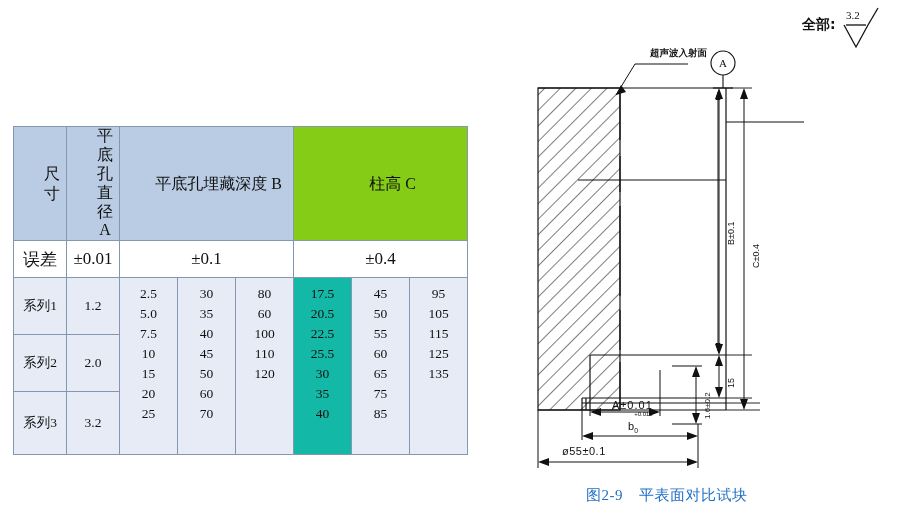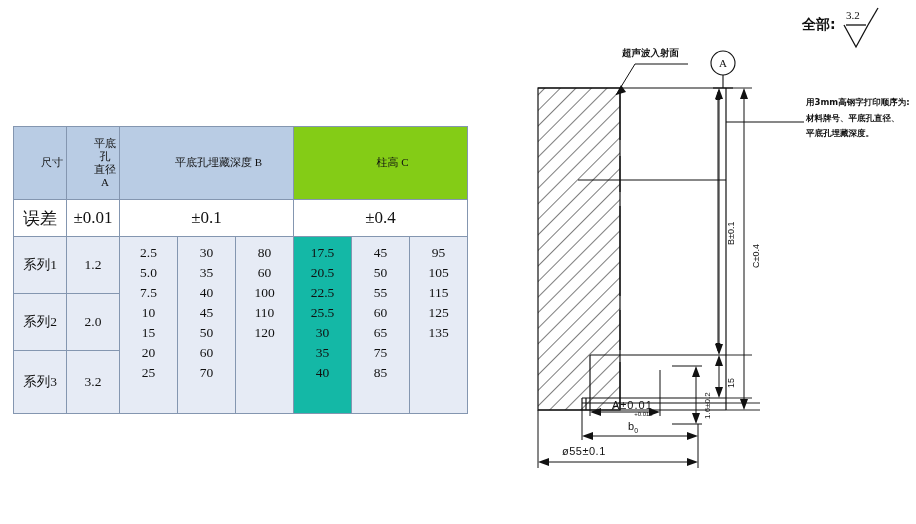--- a/index.html
+++ b/index.html
@@ -23,21 +23,21 @@
     border:1px solid #8496b0;
     text-align:center;
     vertical-align:middle;
     font-size:13.5px;
     color:#111;
     padding:0;
   }
   #spec-table td.hdr{
     background:#b9cce4;
     height:72px;
-    font-size:11px;
+    font-size:16px;
     line-height:1.22;
     padding-left:24px;
   }
   #spec-table td.err{
     background:#ffffff;
     height:36px;
     font-size:17px;
   }
   #spec-table td.body{
     background:#e6ebf5;
@@ -332,40 +332,38 @@
         <line x1="112" y1="462" x2="264" y2="462"></line>
         <path d="M108,462 L119,458 L119,466 Z" fill="#111" stroke="none"></path>
         <path d="M268,462 L257,458 L257,466 Z" fill="#111" stroke="none"></path>
       </g>
     </svg>
   </div>
 
   <div class="dwg-txt cn" style="left:802px;top:16px;font-size:14px;">全部:</div>
   <div class="dwg-txt serif" style="left:846px;top:9px;font-size:11px;">3.2</div>
 
-  <div class="dwg-txt cn" style="left:622px;top:47px;">超声波入射面</div>
+  <div class="dwg-txt cn" style="left:650px;top:47px;">超声波入射面</div>
 
   <div class="dwg-txt serif" style="left:719px;top:57px;font-size:11px;">A</div>
 
-  <div class="note-block">
-    <div>用3mm高钢字打印顺序为:</div>
-    <div>材料牌号、平底孔直径、</div>
-    <div>平底孔埋藏深度。</div>
-  </div>
 
   <div class="dwg-txt rot90" style="left:726px;top:245px;">B±0.1</div>
   <div class="dwg-txt rot90" style="left:751px;top:268px;">C±0.4</div>
   <div class="dwg-txt rot90" style="left:726px;top:388px;">15</div>
   <div class="dwg-txt rot90" style="left:703px;top:419px;font-size:8px;">1.6±0.2</div>
 
   <div class="dwg-txt" style="left:612px;top:399px;font-size:11px;letter-spacing:1px;">A±0.01</div>
 
   <div class="dwg-txt" style="left:628px;top:420px;font-size:11px;">
     <span>b</span><span style="display:inline-block;vertical-align:baseline;position:relative;">
       <sup style="font-size:6px;position:absolute;left:0;top:-9px;">+0.018</sup>
       <sub style="font-size:7px;">0</sub>
     </span>
   </div>
 
   <div class="dwg-txt" style="left:562px;top:445px;font-size:11px;letter-spacing:0.5px;">ø55±0.1</div>
 
+  <div class="cap" style="color: rgb(31, 111, 196);">
+    <span>图2-9</span><span class="gap"></span><span>平表面对比试块</span>
+  </div>
 
 </div>
 
 </body></html>

